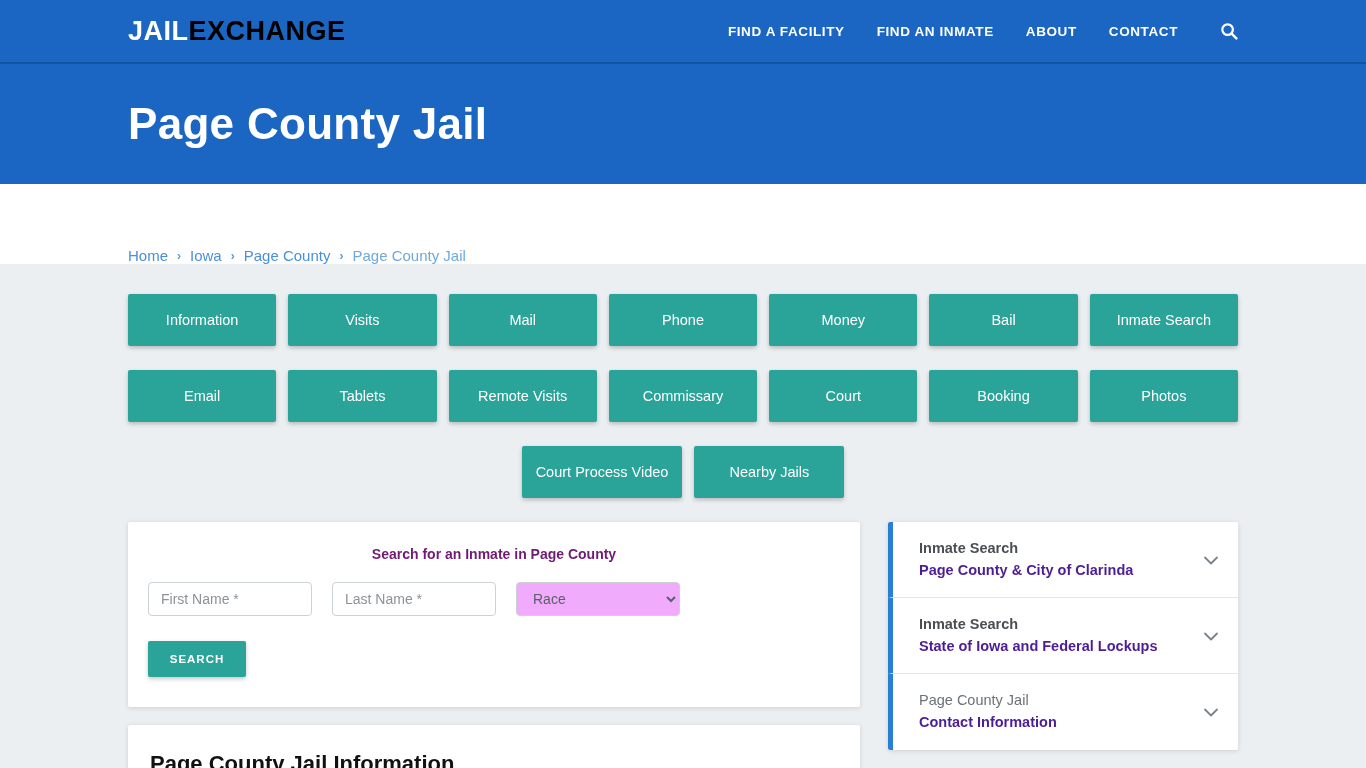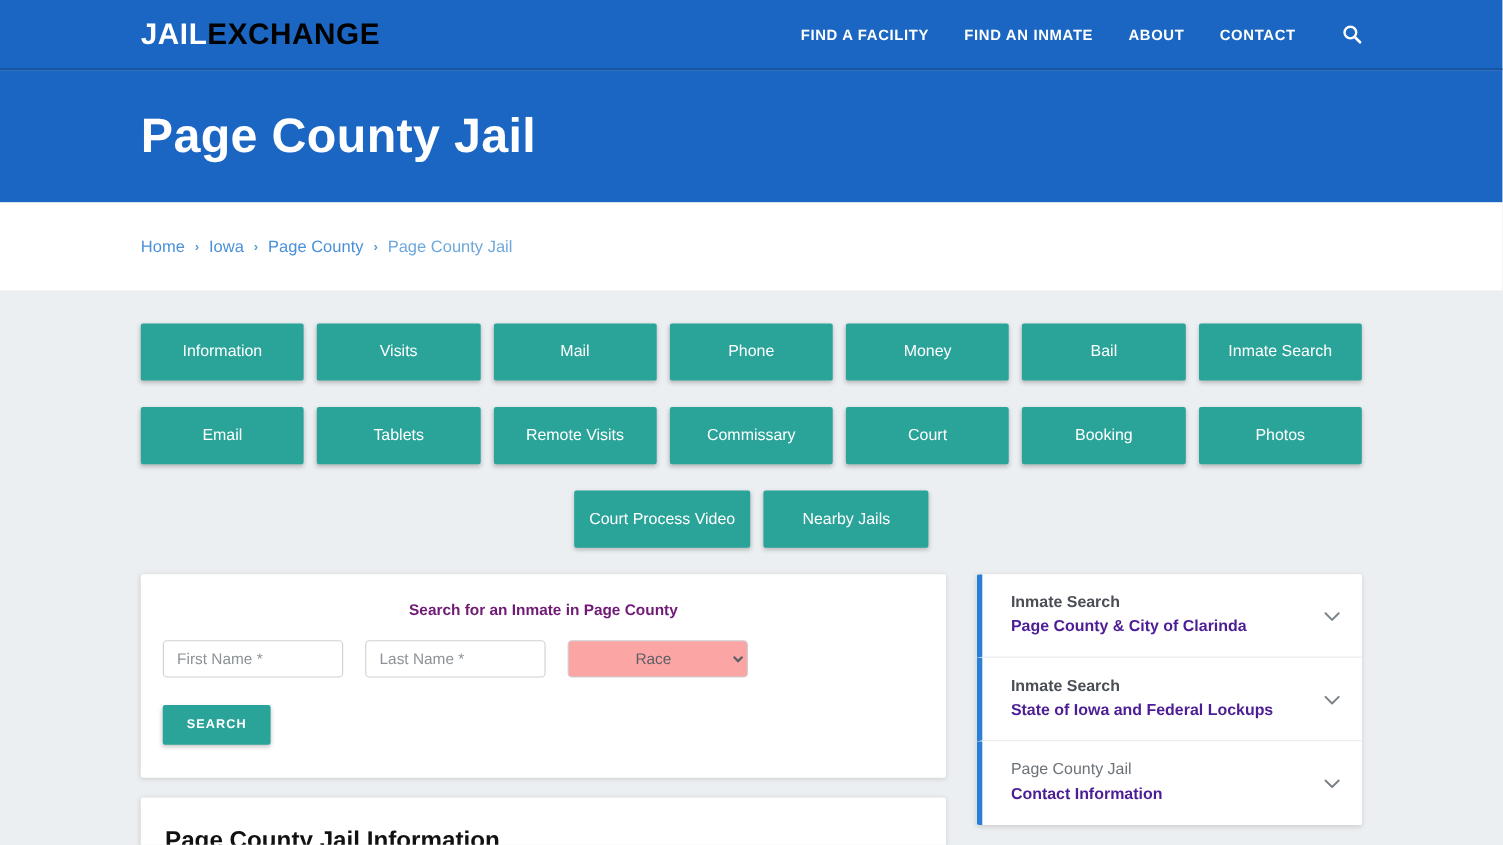--- a/index.html
+++ b/index.html
@@ -39,21 +39,21 @@
     height:120px; background:#1b66c2;
     display:flex; align-items:center; padding:0 128px;
   }
   .pagetitle{
     color:#ffffff; font-size:44px; font-weight:bold; letter-spacing:.3px;
   }
 
   
   .crumbband{
     height:80px; background:#ffffff;
-    display:flex; align-items:center; padding:0 128px;
+    display:flex; align-items:flex-end; padding:0 128px;
   }
   .crumbs{ display:flex; align-items:center; gap:9px; }
   .crumb{ color:#4a90d9; font-size:15px; cursor:pointer; white-space:nowrap; }
   .crumb.last{ color:#6fa8dc; }
   .chev{ color:#5b9bd5; font-size:12px; font-weight:bold; }
 
   
   .main{ padding:0 128px; }
 
   
@@ -88,22 +88,22 @@
   .fin{
     height:34px; border:1px solid #ccd1d5; border-radius:4px;
     padding:0 12px; font-size:14px; color:#6b7278;
     font-family:"Liberation Sans", sans-serif; background:#fff;
     outline:none;
   }
   .fin::placeholder{ color:#8c9398; }
   .fin.fn{ width:164px; } .fin.ln{ width:164px; } .fin.age{ width:164px; }
   .fsel{
     width:164px; height:34px; border:1px solid #ccd1d5; border-radius:4px;
-    padding:0 8px 0 12px; font-size:14px; color:#5a6066; background:#fca5a5;
-    font-family:"Liberation Sans", sans-serif; outline:none;text-align:center;
+    padding:0 8px 0 12px; font-size:14px; color:#5a6066; background:#f0abfc;
+    font-family:"Liberation Sans", sans-serif; outline:none;
   }
   .searchsubmit{
     margin-top:25px; width:98px; height:36px;
     background:#2aa399; color:#fff; border:none; border-radius:2px;
     font-size:11.5px; font-weight:bold; letter-spacing:1px;
     font-family:"Liberation Sans", sans-serif;
     box-shadow:0 2px 4px rgba(0,0,0,.22); cursor:pointer;
   }
 
   .infocard{ margin-top:18px; padding:26px 22px 22px 22px; height:90px; }

